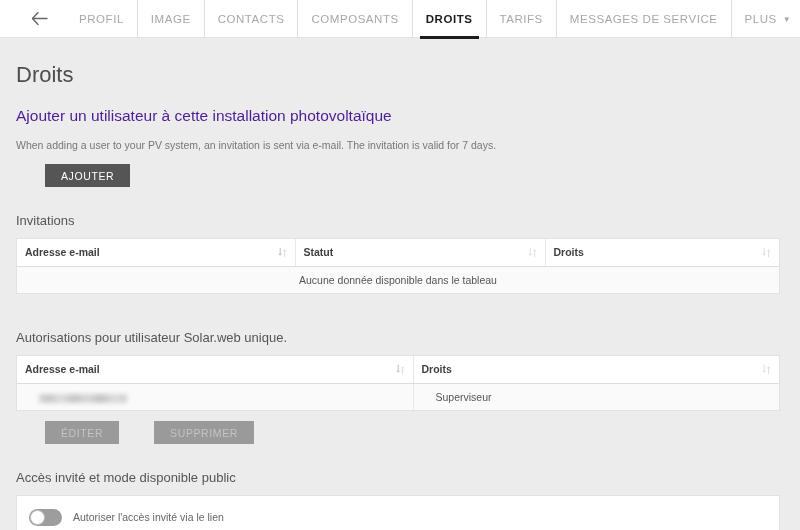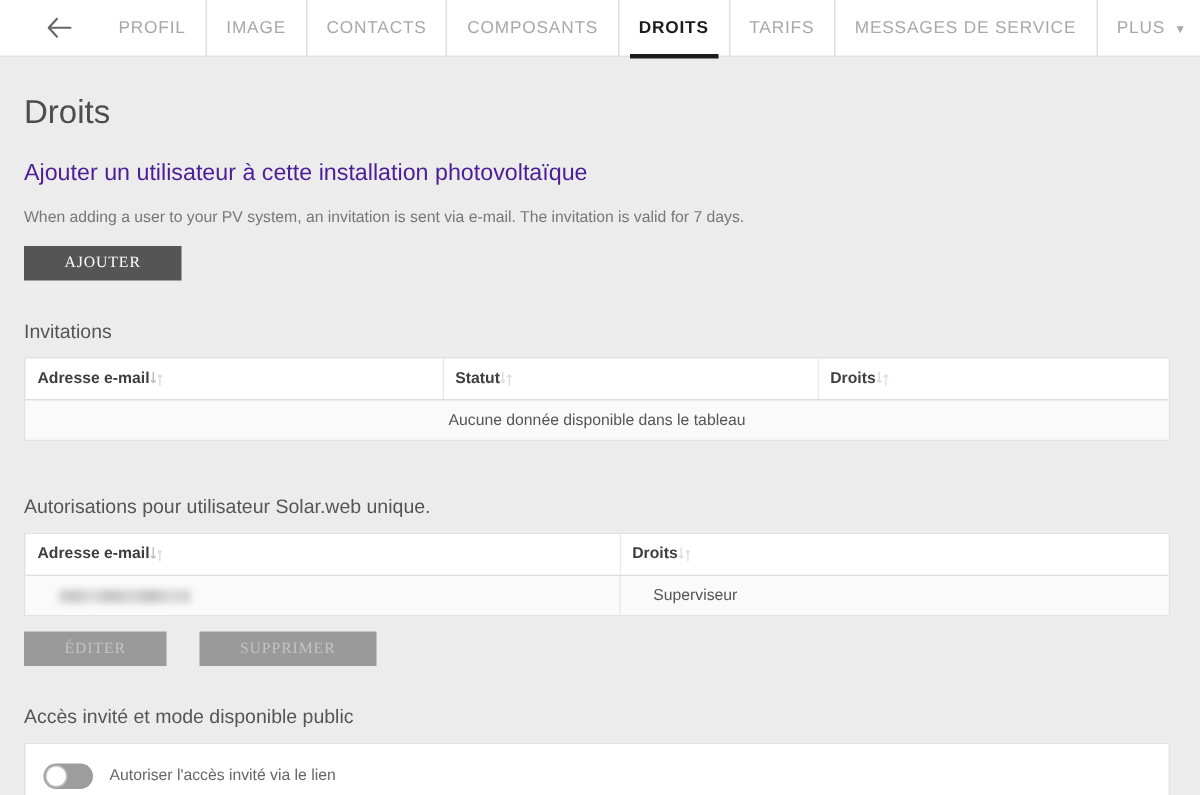--- a/index.html
+++ b/index.html
@@ -102,40 +102,41 @@
     margin: 11px 0 0 0;
     line-height: 1.4;
   }
 
   
   .btn {
     display: inline-flex;
     align-items: center;
     justify-content: center;
     height: 23px;
-    padding: 0 27px;
+    padding: 0 16px;
     font-size: 10.5px;
     letter-spacing: 0.6px;
     border: none;
-    font-family: Liberation Serif, serif;
+    font-family: Liberation Sans, sans-serif;
     cursor: pointer;
+    margin-left: 29px;
   }
   .btn-primary {
     background: #555555;
     color: #ffffff;
   }
   .btn-disabled {
     background: #9a9a9a;
     color: #c3c3c3;
     cursor: default;
   }
   .btn-row {
     margin-top: 10px;
     display: flex;
-    gap: 22px;
+    gap: 6px;
   }
   .ajouter-wrap { margin-top: 12px; }
 
   
   .block-heading {
     font-size: 13px;
     font-weight: normal;
     color: #555;
     margin: 0 0 10px 0;
   }
@@ -160,21 +161,21 @@
     border-bottom: 1px solid #dddddd;
     border-left: 1px solid #e8e8e8;
     position: relative;
     vertical-align: middle;
     cursor: pointer;
   }
   table.dt thead th:first-child { border-left: none; }
   .th-inner {
     display: flex;
     align-items: center;
-    justify-content: flex-start;
+    justify-content: space-between;
   }
   .sort-ico {
     width: 9px;
     height: 11px;
     flex: 0 0 auto;
     opacity: 0.55;
   }
   table.dt tbody td {
     font-size: 10.5px;
     color: #555;

